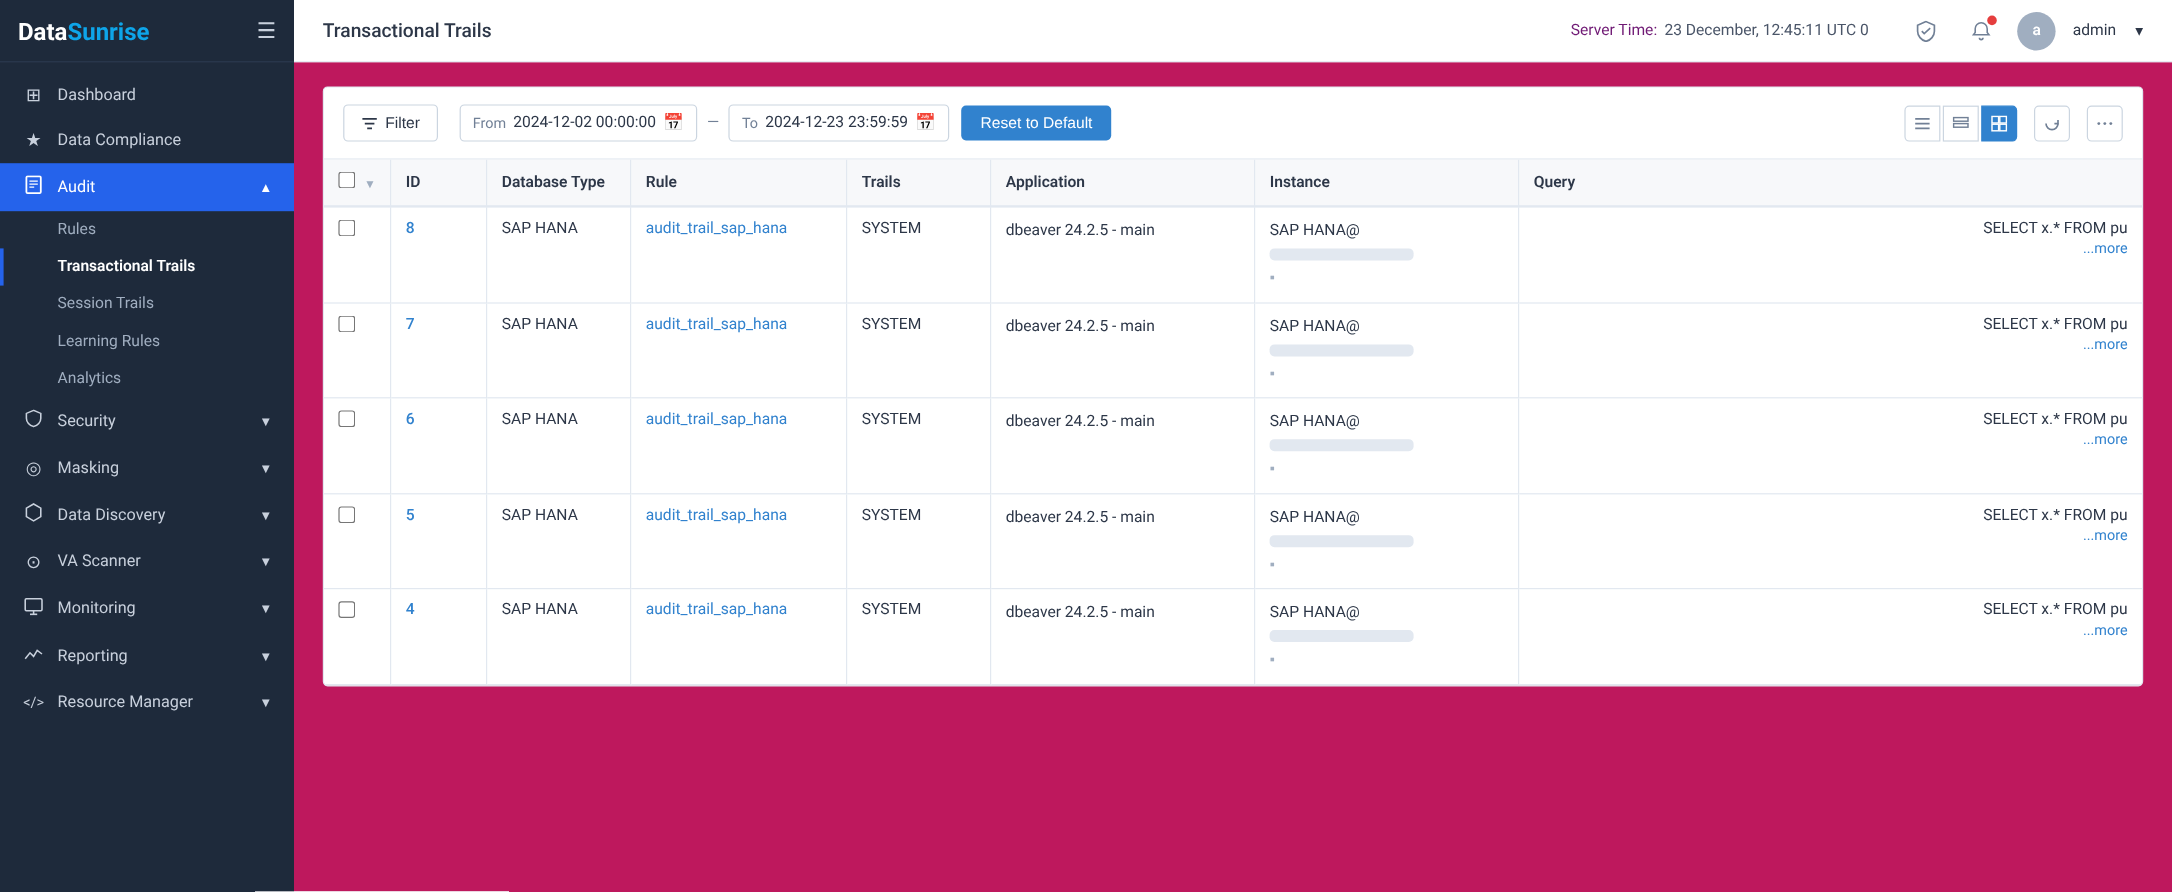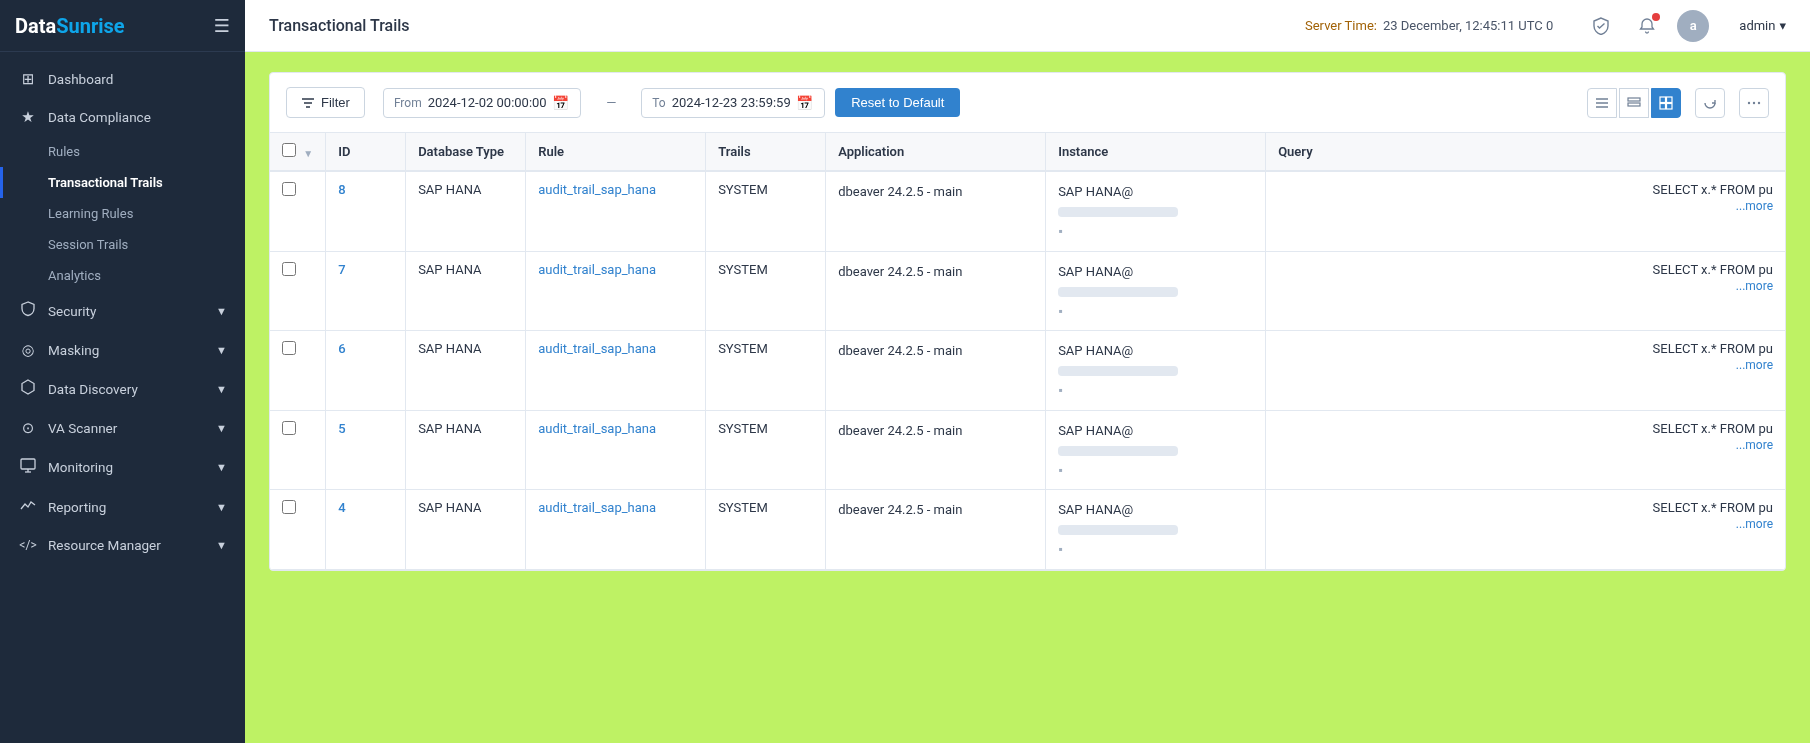--- a/index.html
+++ b/index.html
@@ -85,21 +85,21 @@
       color: #2d3748;
     }
     .header-spacer { flex: 1; }
     .server-time {
       font-size: 13px;
       color: #4a5568;
       display: flex;
       align-items: center;
       gap: 6px;
     }
-    .server-time-label { color: #a16207; }
+    .server-time-label { color: #701a75; }
     .header-icons {
       display: flex;
       align-items: center;
       gap: 14px;
       margin-left: 16px;
     }
     .header-icon-btn {
       width: 32px; height: 32px;
       display: flex; align-items: center; justify-content: center;
       cursor: pointer; color: #718096; font-size: 16px; position: relative;
@@ -113,29 +113,29 @@
     }
     .user-avatar {
       width: 32px; height: 32px;
       background: #a0aec0;
       border-radius: 50%;
       display: flex; align-items: center; justify-content: center;
       color: #fff; font-weight: 600; font-size: 13px;
     }
     .user-name {
       font-size: 13px; color: #2d3748; cursor: pointer;
-      display: flex; align-items: center; gap: 4px; margin-left: 16px;
+      display: flex; align-items: center; gap: 16px;
     }
 
     
     .content {
       flex: 1;
       overflow-y: auto;
       padding: 20px 24px;
-      background: #bef264;
+      background: #be185d;
     }
     .content-card {
       background: #fff;
       border-radius: 4px;
       border: 1px solid #e2e8f0;
       overflow: hidden;
     }
 
     
     .toolbar {
@@ -149,21 +149,21 @@
       display: flex; align-items: center; gap: 6px;
       padding: 7px 14px;
       border: 1px solid #cbd5e0;
       background: #fff;
       border-radius: 4px;
       cursor: pointer;
       font-size: 13px;
       color: #2d3748;
     }
     .date-range {
-      display: flex; align-items: center; gap: 25px;
+      display: flex; align-items: center; gap: 8px;
       margin-left: 8px;
     }
     .date-field {
       display: flex; align-items: center; gap: 6px;
       border: 1px solid #cbd5e0;
       border-radius: 4px;
       padding: 6px 10px;
       font-size: 13px;
       color: #2d3748;
       background: #fff;
@@ -281,32 +281,44 @@
     <div class="nav-item">
       <span class="nav-icon">⊞</span>
       <span>Dashboard</span>
     </div>
 
     <div class="nav-item">
       <span class="nav-icon">★</span>
       <span>Data Compliance</span>
     </div>
 
+    <div class="nav-item active">
+      <span class="nav-icon">
+        <svg width="16" height="16" viewBox="0 0 16 16" fill="currentColor">
+            <rect x="2" y="1" width="12" height="14" rx="1" fill="none" stroke="currentColor" stroke-width="1.5"></rect>
+            <line x1="4.5" y1="5" x2="11.5" y2="5" stroke="currentColor" stroke-width="1"></line>
+            <line x1="4.5" y1="7.5" x2="11.5" y2="7.5" stroke="currentColor" stroke-width="1"></line>
+            <line x1="4.5" y1="10" x2="8.5" y2="10" stroke="currentColor" stroke-width="1"></line>
+          </svg>
+      </span>
+      <span>Audit</span>
+      <span class="chevron">▲</span>
+    </div>
 
     <div class="nav-sub-item">
       <span>Rules</span>
     </div>
     <div class="nav-sub-item active-sub">
       <span>Transactional Trails</span>
     </div>
     <div class="nav-sub-item">
+      <span>Session Trails</span>
+    </div>
+    <div class="nav-sub-item">
       <span>Learning Rules</span>
-    </div>
-    <div class="nav-sub-item">
-      <span>Session Trails</span>
     </div>
     <div class="nav-sub-item">
       <span>Analytics</span>
     </div>
 
     <div class="nav-item">
       <span class="nav-icon">
         <svg width="16" height="16" viewBox="0 0 16 16" fill="none">
             <path d="M8 1L2 3.5v4c0 3.3 2.5 6.3 6 7 3.5-.7 6-3.7 6-7v-4L8 1z" stroke="currentColor" stroke-width="1.3" fill="none"></path>
           </svg>

